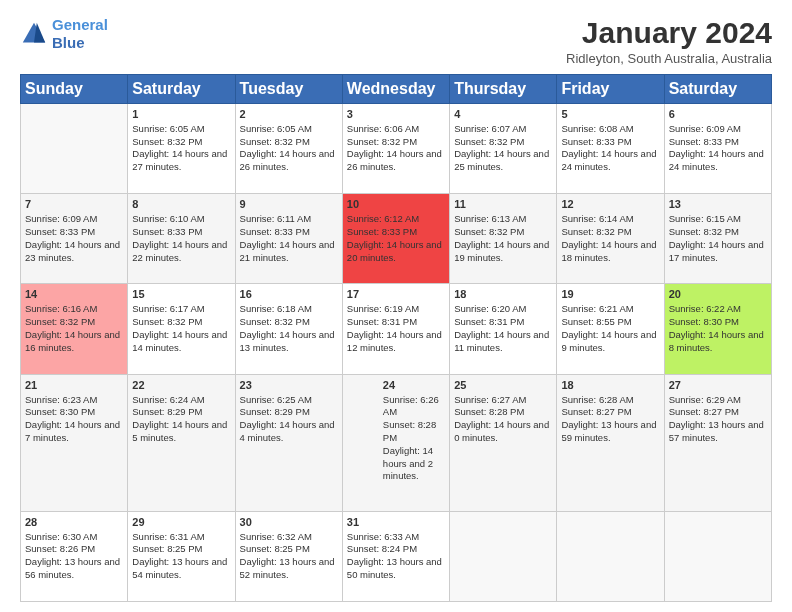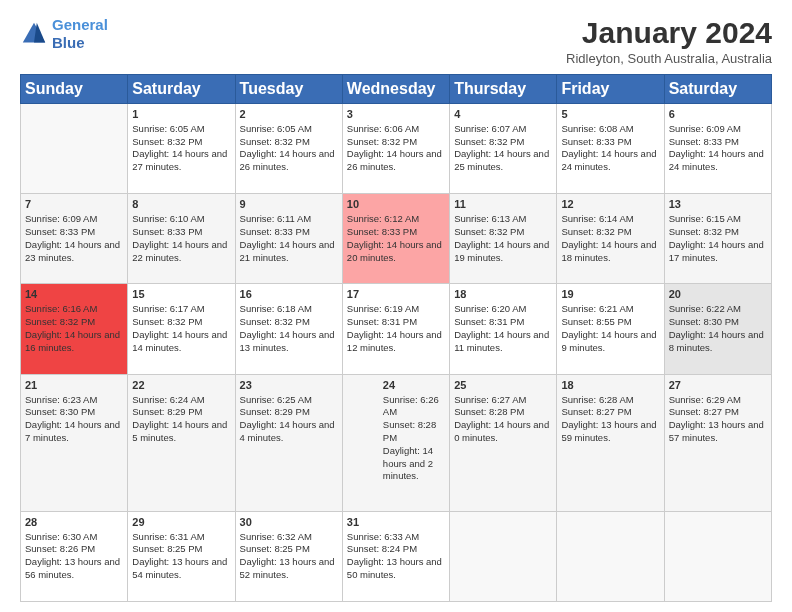--- a/index.html
+++ b/index.html
@@ -145,53 +145,53 @@
         <tr>
           <td style="background: rgb(245, 245, 245);"><span class="day-number">7</span><span style="white-space: pre-line;">Sunrise: 6:09 AM
 Sunset: 8:33 PM
 Daylight: 14 hours and 23 minutes.</span></td>
           <td style="background: rgb(245, 245, 245);"><span class="day-number">8</span><span style="white-space: pre-line;">Sunrise: 6:10 AM
 Sunset: 8:33 PM
 Daylight: 14 hours and 22 minutes.</span></td>
           <td style="background: rgb(245, 245, 245);"><span class="day-number">9</span><span style="white-space: pre-line;">Sunrise: 6:11 AM
 Sunset: 8:33 PM
 Daylight: 14 hours and 21 minutes.</span></td>
-          <td style="background: #fca5a5;"><span class="day-number">10</span><span style="white-space: pre-line;">Sunrise: 6:12 AM
+          <td style="background: #ef4444;"><span class="day-number">10</span><span style="white-space: pre-line;">Sunrise: 6:12 AM
 Sunset: 8:33 PM
 Daylight: 14 hours and 20 minutes.</span></td>
           <td style="background: rgb(245, 245, 245);"><span class="day-number">11</span><span style="white-space: pre-line;">Sunrise: 6:13 AM
 Sunset: 8:32 PM
 Daylight: 14 hours and 19 minutes.</span></td>
           <td style="background: rgb(245, 245, 245);"><span class="day-number">12</span><span style="white-space: pre-line;">Sunrise: 6:14 AM
 Sunset: 8:32 PM
 Daylight: 14 hours and 18 minutes.</span></td>
           <td style="background: rgb(245, 245, 245);"><span class="day-number">13</span><span style="white-space: pre-line;">Sunrise: 6:15 AM
 Sunset: 8:32 PM
 Daylight: 14 hours and 17 minutes.</span></td>
         </tr>
         <tr>
-          <td style="background: #ef4444;"><span class="day-number">14</span><span style="white-space: pre-line;">Sunrise: 6:16 AM
+          <td style="background: #fca5a5;"><span class="day-number">14</span><span style="white-space: pre-line;">Sunrise: 6:16 AM
 Sunset: 8:32 PM
 Daylight: 14 hours and 16 minutes.</span></td>
           <td style="background: rgb(255, 255, 255);"><span class="day-number">15</span><span style="white-space: pre-line;">Sunrise: 6:17 AM
 Sunset: 8:32 PM
 Daylight: 14 hours and 14 minutes.</span></td>
           <td style="background: rgb(255, 255, 255);"><span class="day-number">16</span><span style="white-space: pre-line;">Sunrise: 6:18 AM
 Sunset: 8:32 PM
 Daylight: 14 hours and 13 minutes.</span></td>
           <td style="background: rgb(255, 255, 255);"><span class="day-number">17</span><span style="white-space: pre-line;">Sunrise: 6:19 AM
 Sunset: 8:31 PM
 Daylight: 14 hours and 12 minutes.</span></td>
           <td style="background: rgb(255, 255, 255);"><span class="day-number">18</span><span style="white-space: pre-line;">Sunrise: 6:20 AM
 Sunset: 8:31 PM
 Daylight: 14 hours and 11 minutes.</span></td>
           <td style="background: rgb(255, 255, 255);"><span class="day-number">19</span><span style="white-space: pre-line;">Sunrise: 6:21 AM
 Sunset: 8:55 PM
 Daylight: 14 hours and 9 minutes.</span></td>
-          <td style="background: #e5e5e5;"><span class="day-number">20</span><span style="white-space: pre-line;">Sunrise: 6:22 AM
+          <td style="background: #bef264;"><span class="day-number">20</span><span style="white-space: pre-line;">Sunrise: 6:22 AM
 Sunset: 8:30 PM
 Daylight: 14 hours and 8 minutes.</span></td>
         </tr>
         <tr>
           <td style="background: rgb(245, 245, 245);"><span class="day-number">21</span><span style="white-space: pre-line;">Sunrise: 6:23 AM
 Sunset: 8:30 PM
 Daylight: 14 hours and 7 minutes.</span></td>
           <td style="background: rgb(245, 245, 245);"><span class="day-number">22</span><span style="white-space: pre-line;">Sunrise: 6:24 AM
 Sunset: 8:29 PM
 Daylight: 14 hours and 5 minutes.</span></td>

